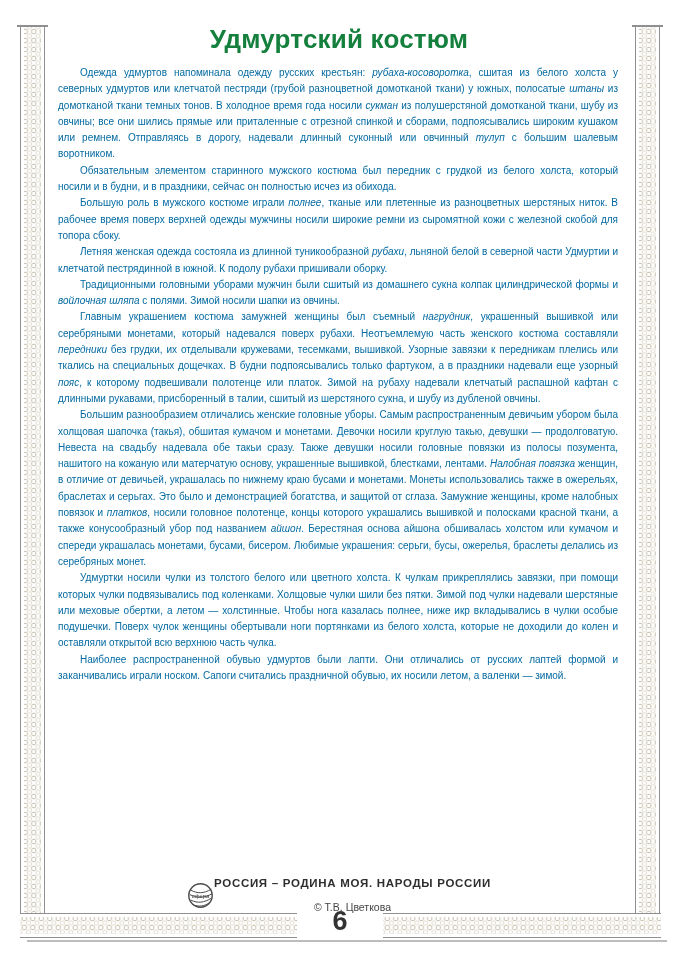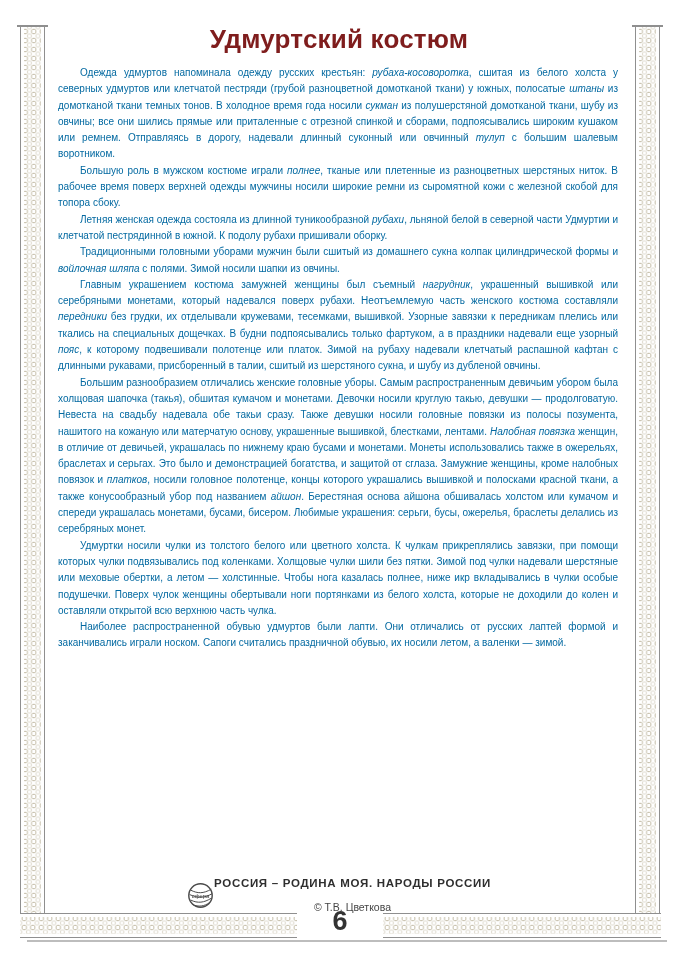--- a/index.html
+++ b/index.html
@@ -22,21 +22,21 @@
   .band-h{position:absolute;top:913px;height:25px;border-top:1px solid #8f8f8f;border-bottom:1px solid #8f8f8f;padding:3px 0;}
   .band-h.seg-left{left:20px;width:277px;}
   .band-h.seg-right{left:383px;width:278px;}
   .band-cap{position:absolute;top:25px;height:2px;background:#8f8f8f;}
   .band-cap.left{left:17px;width:31px;}
   .band-cap.right{left:632px;width:31px;}
   .band-shadow{position:absolute;top:940px;left:27px;width:640px;height:2px;background:#bdbdbd;}
 
   
   .title{position:absolute;top:24px;left:0;width:678px;text-align:center;
-         font-size:26px;font-weight:700;color:#7f1d1d;letter-spacing:0.2px;margin:0;}
+         font-size:26px;font-weight:700;color:#15803d;letter-spacing:0.2px;margin:0;}
 
   
   .content{position:absolute;left:58px;top:65px;width:560px;color:#0369a1;
            font-size:10px;line-height:16.3px;text-align:justify;}
   .content p{margin:0;text-indent:22px;}
   .content i{font-style:italic;}
 
   
   .watermark{position:absolute;top:450px;left:50%;transform:translateX(-50%);
              white-space:nowrap;font-weight:700;font-size:46px;letter-spacing:4px;
@@ -65,21 +65,22 @@
   <div class="band-v right lace"></div>
   <div class="band-h seg-left lace"></div>
   <div class="band-h seg-right lace"></div>
   <div class="band-shadow"></div>
 
   <h1 class="title">Удмуртский костюм</h1>
 
 
   <div class="content">
       <p><span>Одежда удмуртов напоминала одежду русских крестьян: </span><i>рубаха-косоворотка</i><span>, сшитая из белого холста у северных удмуртов или клетчатой пестряди (грубой разноцветной домотканой ткани) у южных, полосатые </span><i>штаны</i><span> из домотканой ткани темных тонов. В холодное время года носили </span><i>сукман</i><span> из полушерстяной домотканой ткани, шубу из овчины; все они шились прямые или приталенные с отрезной спинкой и сборами, подпоясывались широким кушаком или ремнем. Отправляясь в дорогу, надевали длинный суконный или овчинный </span><i>тулуп</i><span> с большим шалевым воротником.</span></p>
-      <p><span>Большую роль в мужском костюме играли </span><i>полнее</i><span>, тканые или плетенные из разноцветных шерстяных ниток. В рабочее время поверх верхней одежды мужчины носили широкие ремни из сыромятной кожи с железной скобой для топора сбоку.</span></p>
+      <p><span>Обязательным элементом старинного мужского костюма был передник с грудкой из белого холста, который носили и в будни, и в праздники, сейчас он полностью исчез из обихода.</span></p>
+      <p><span>Большую роль в мужского костюме играли </span><i>полнее</i><span>, тканые или плетенные из разноцветных шерстяных ниток. В рабочее время поверх верхней одежды мужчины носили широкие ремни из сыромятной кожи с железной скобой для топора сбоку.</span></p>
       <p><span>Летняя женская одежда состояла из длинной туникообразной </span><i>рубахи</i><span>, льняной белой в северной части Удмуртии и клетчатой пестрядинной в южной. К подолу рубахи пришивали оборку.</span></p>
       <p><span>Традиционными головными уборами мужчин были сшитый из домашнего сукна колпак цилиндрической формы и </span><i>войлочная шляпа</i><span> с полями. Зимой носили шапки из овчины.</span></p>
       <p><span>Главным украшением костюма замужней женщины был съемный </span><i>нагрудник</i><span>, украшенный вышивкой или серебряными монетами, который надевался поверх рубахи. Неотъемлемую часть женского костюма составляли </span><i>передники</i><span> без грудки, их отделывали кружевами, тесемками, вышивкой. Узорные завязки к передникам плелись или ткались на специальных дощечках. В будни подпоясывались только фартуком, а в праздники надевали еще узорный </span><i>пояс</i><span>, к которому подвешивали полотенце или платок. Зимой на рубаху надевали клетчатый распашной кафтан с длинными рукавами, присборенный в талии, сшитый из шерстяного сукна, и шубу из дубленой овчины.</span></p>
       <p><span>Большим разнообразием отличались женские головные уборы. Самым распространенным девичьим убором была холщовая шапочка (такья), обшитая кумачом и монетами. Девочки носили круглую такью, девушки — продолговатую. Невеста на свадьбу надевала обе такьи сразу. Также девушки носили головные повязки из полосы позумента, нашитого на кожаную или матерчатую основу, украшенные вышивкой, блестками, лентами. </span><i>Налобная повязка</i><span> женщин, в отличие от девичьей, украшалась по нижнему краю бусами и монетами. Монеты использовались также в ожерельях, браслетах и серьгах. Это было и демонстрацией богатства, и защитой от сглаза. Замужние женщины, кроме налобных повязок и </span><i>платков</i><span>, носили головное полотенце, концы которого украшались вышивкой и полосками красной ткани, а также конусообразный убор под названием </span><i>айшон</i><span>. Берестяная основа айшона обшивалась холстом или кумачом и спереди украшалась монетами, бусами, бисером. Любимые украшения: серьги, бусы, ожерелья, браслеты делались из серебряных монет.</span></p>
       <p><span>Удмуртки носили чулки из толстого белого или цветного холста. К чулкам прикреплялись завязки, при помощи которых чулки подвязывались под коленками. Холщовые чулки шили без пятки. Зимой под чулки надевали шерстяные или меховые обертки, а летом — холстинные. Чтобы нога казалась полнее, ниже икр вкладывались в чулки особые подушечки. Поверх чулок женщины обертывали ноги портянками из белого холста, которые не доходили до колен и оставляли открытой всю верхнюю часть чулка.</span></p>
       <p><span>Наиболее распространенной обувью удмуртов были лапти. Они отличались от русских лаптей формой и заканчивались играли носком. Сапоги считались праздничной обувью, их носили летом, а валенки — зимой.</span></p>
     </div>
 
   <div class="footer">
     <svg class="logo" viewBox="0 0 30 30">

